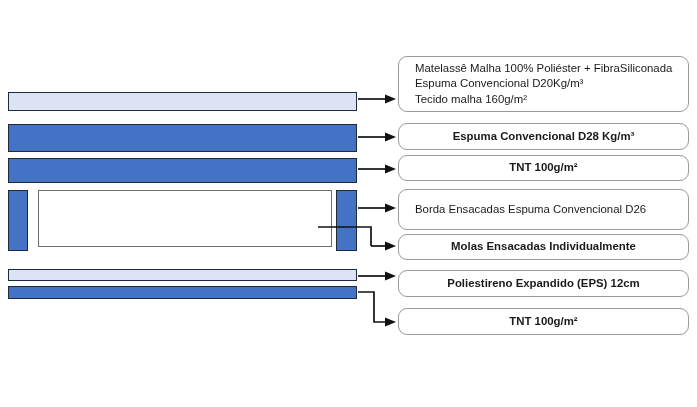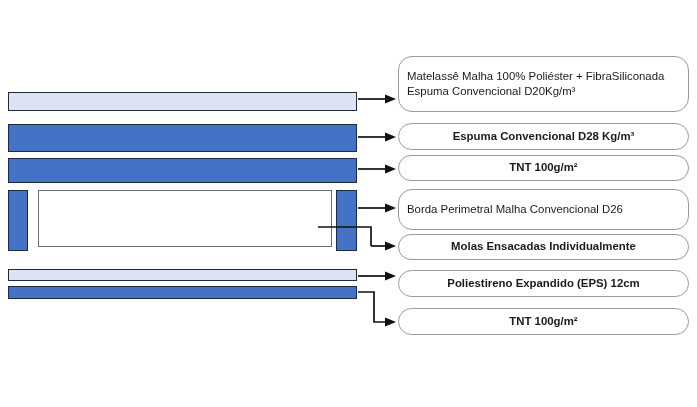--- a/index.html
+++ b/index.html
@@ -41,26 +41,26 @@
     stroke-width: 1.7px;
     fill: none;
   }
   .connector polygon { fill: #111111; }
 
   
   .label-box {
     position: absolute;
     box-sizing: border-box;
     border: 1.3px solid #9a9a9a;
-    border-radius: 14px;
+    border-radius: 9px;
     background: #ffffff;
     display: flex;
     align-items: center;
     justify-content: center;
-    padding: 2px 8px;
+    padding: 2px 16px;
   }
   .label-box .lines {
     width: 100%;
   }
   .label-box .line {
     font-size: 11.4px;
     line-height: 15.4px;
     color: #1a1a1a;
     white-space: nowrap;
   }
@@ -113,38 +113,39 @@
     <polygon points="385,271.5 396,276 385,280.5"></polygon>
 
     <path d="M 358 292 L 374 292 L 374 322 L 385 322"></path>
     <polygon points="385,317.5 396,322 385,326.5"></polygon>
   </svg>
 
   <div class="label-box align-left" style="left:398px; top:56px; width:291px; height:56px;">
     <div class="lines">
       <div class="line">Matelassê Malha 100% Poliéster + FibraSiliconada</div>
       <div class="line">Espuma Convencional D20Kg/m³</div>
+      <div class="line">Tecido malha 160g/m²</div>
     </div>
   </div>
 
   <div class="label-box align-center" style="left:398px; top:123px; width:291px; height:27px;">
     <div class="lines">
       <div class="line">Espuma Convencional D28 Kg/m³</div>
     </div>
   </div>
 
   <div class="label-box align-center" style="left:398px; top:155px; width:291px; height:26px;">
     <div class="lines">
       <div class="line">TNT 100g/m²</div>
     </div>
   </div>
 
   <div class="label-box align-left" style="left:398px; top:189px; width:291px; height:41px;">
     <div class="lines">
-      <div class="line">Borda Perimetral Malha Convencional D26</div>
+      <div class="line">Borda Ensacadas Espuma Convencional D26</div>
     </div>
   </div>
 
   <div class="label-box align-center" style="left:398px; top:234px; width:291px; height:26px;">
     <div class="lines">
       <div class="line">Molas Ensacadas Individualmente</div>
     </div>
   </div>
 
   <div class="label-box align-center" style="left:398px; top:270px; width:291px; height:27px;">

